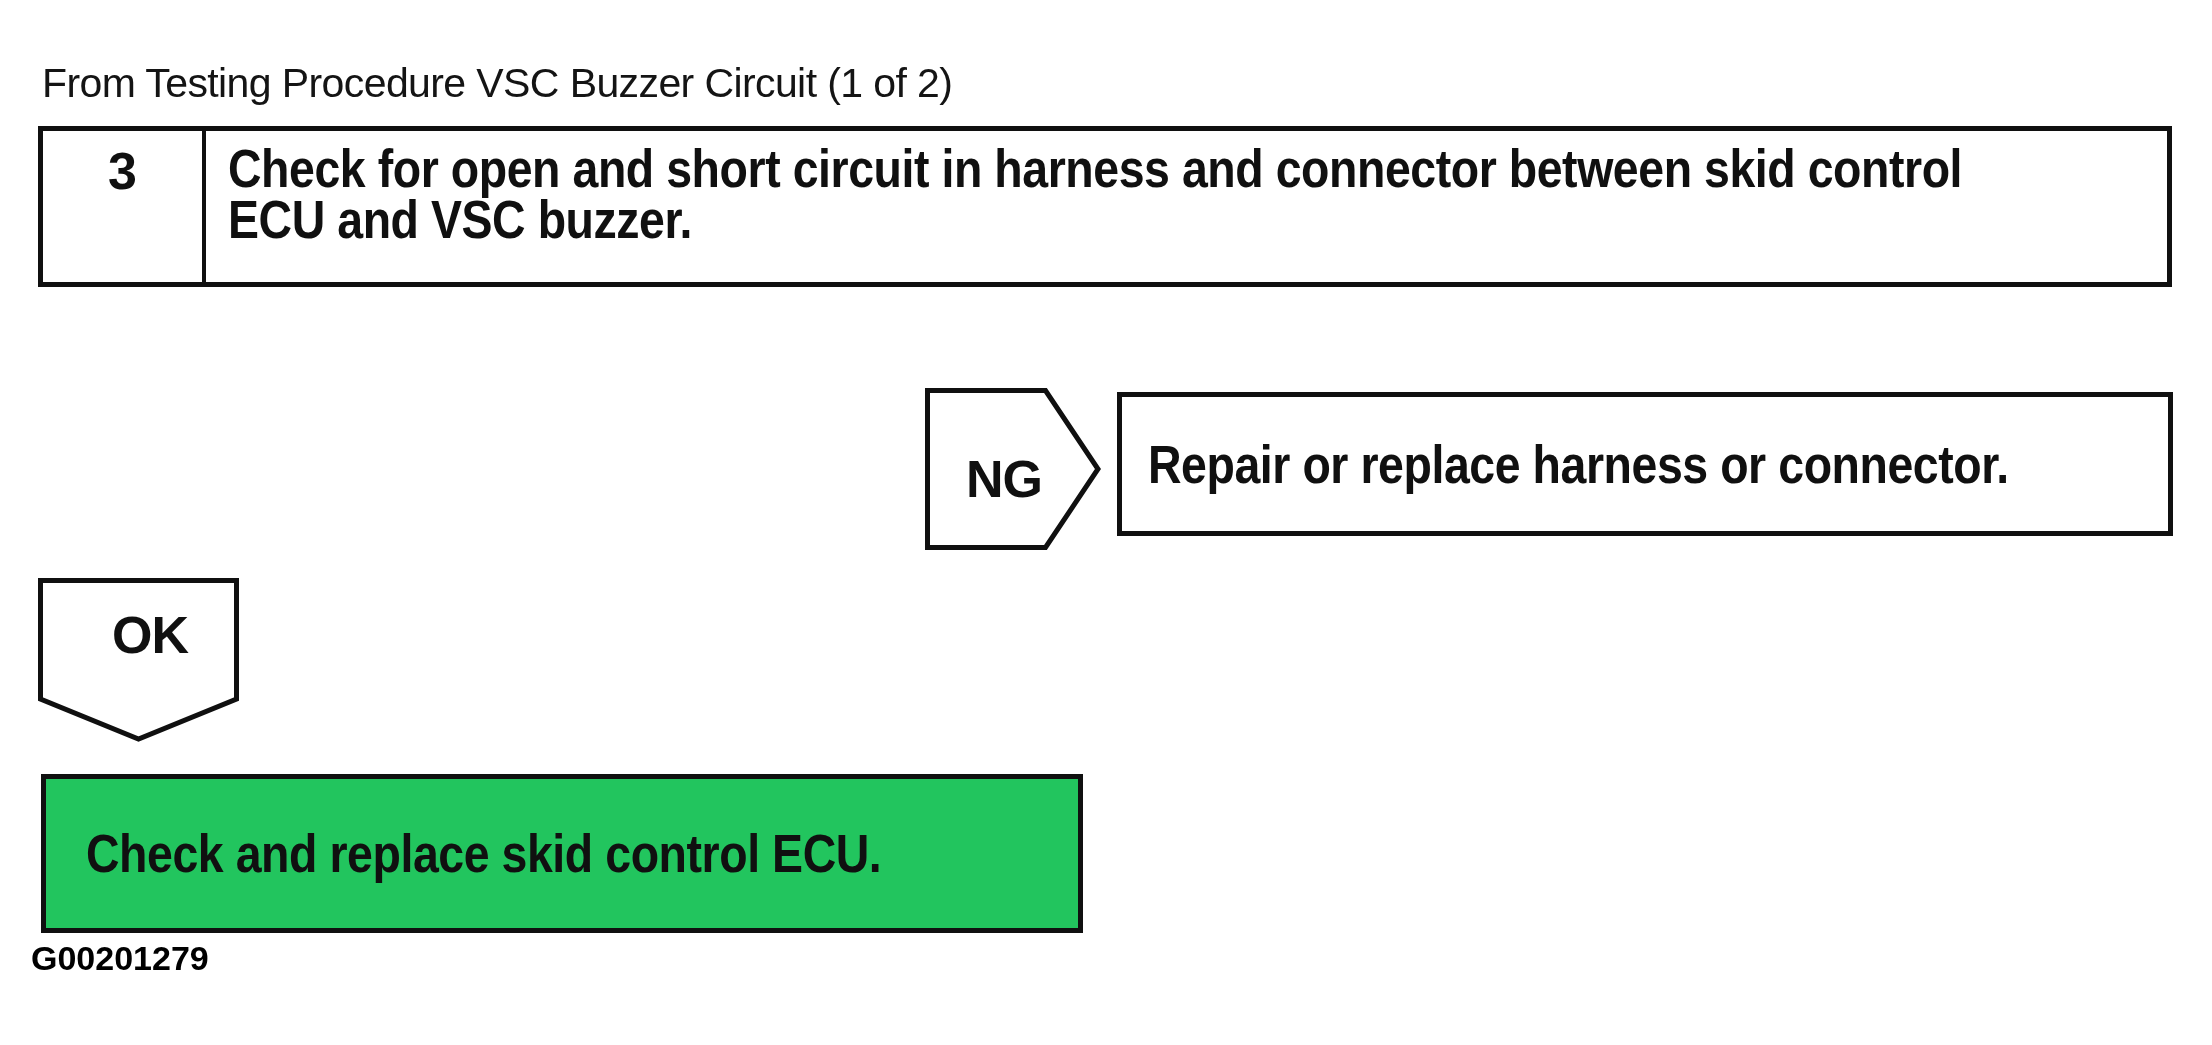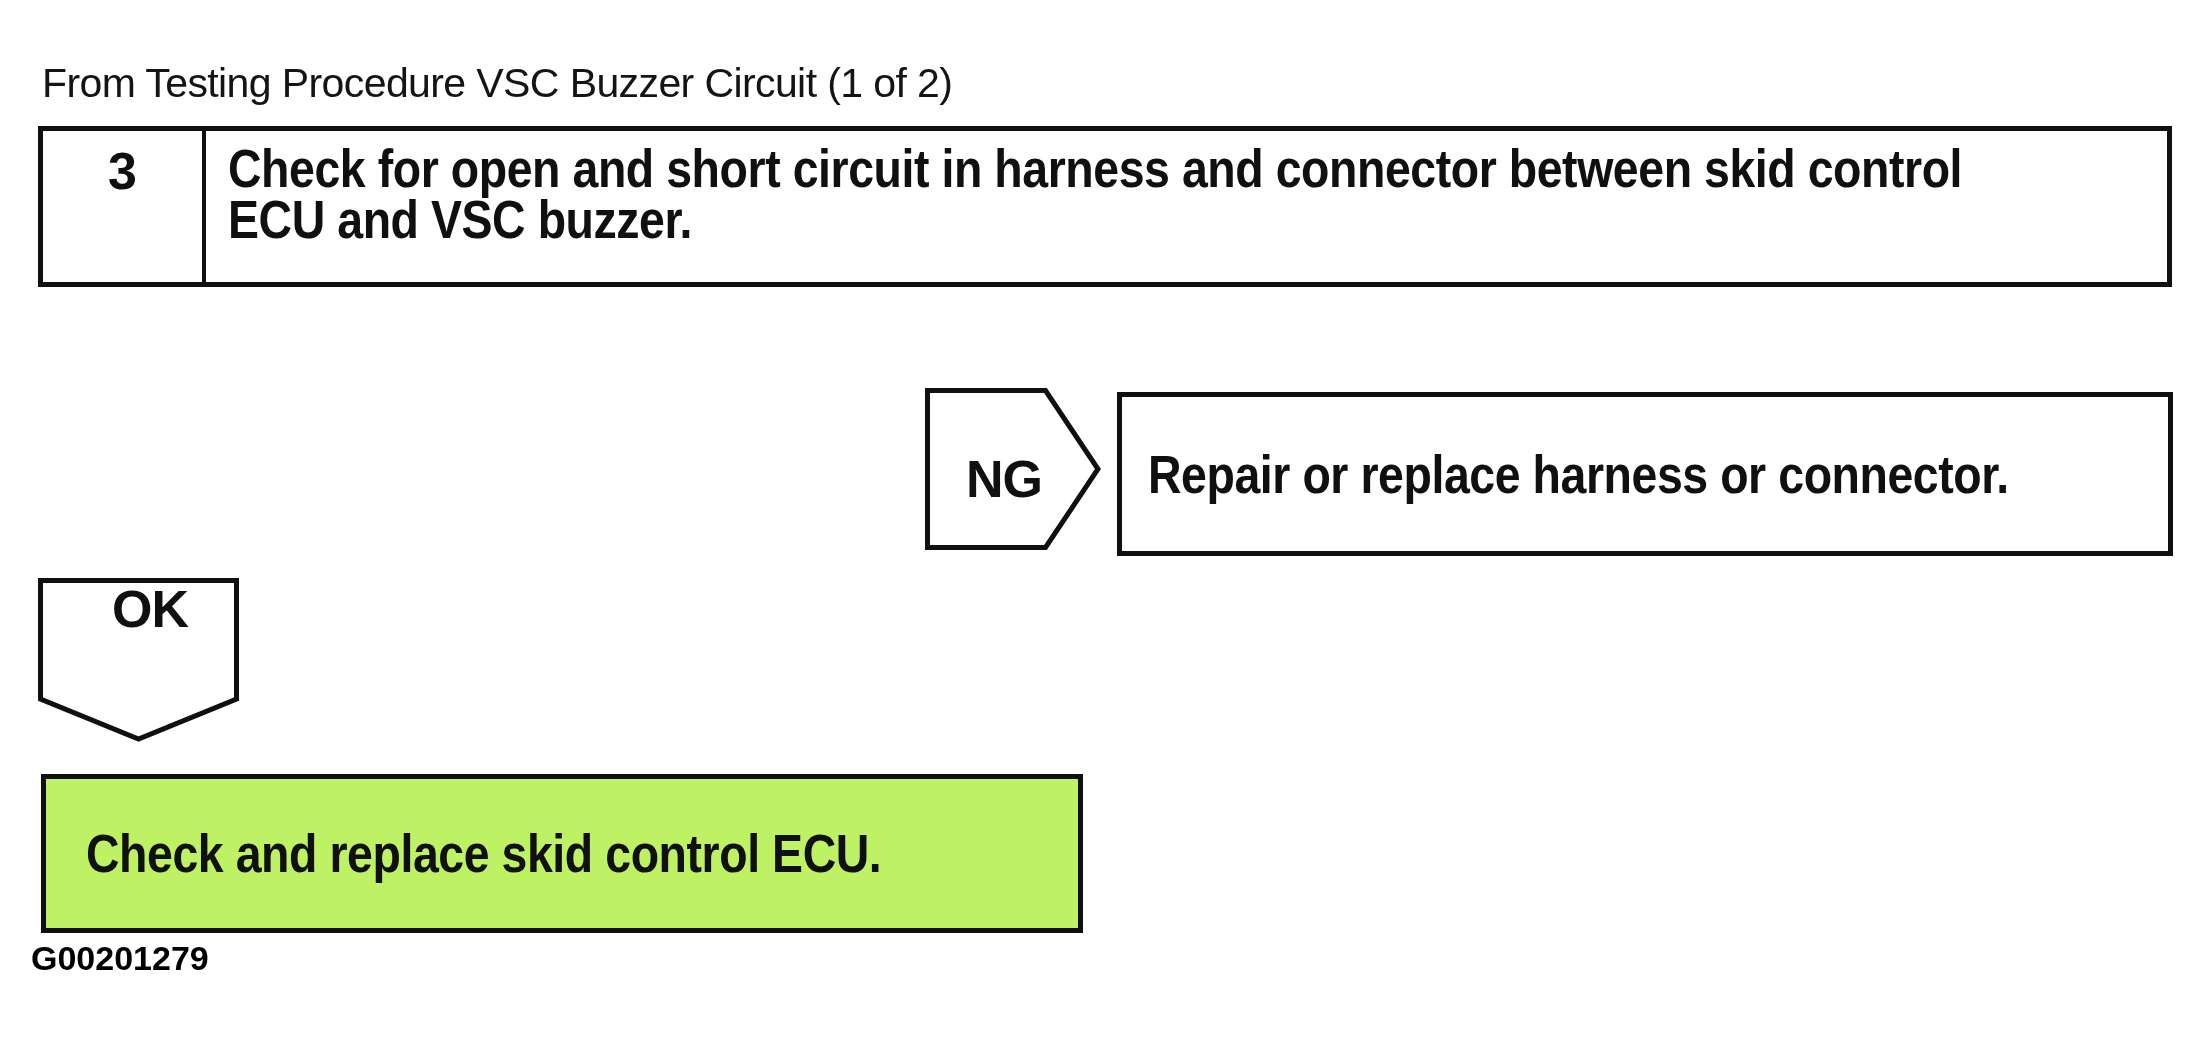--- a/index.html
+++ b/index.html
@@ -95,58 +95,58 @@
   .ok-arrow-svg {
     position: absolute;
     left: 38px;
     top: 578px;
     width: 201px;
     height: 164px;
   }
   .ok-label {
     position: absolute;
     left: 38px;
-    top: 548px;
+    top: 574px;
     width: 224px;
     height: 122px;
     display: flex;
     align-items: center;
     justify-content: center;
     font-size: 52px;
     font-weight: 700;
     letter-spacing: -1px;
   }
 
   
   .ng-box {
     position: absolute;
     left: 1117px;
     top: 392px;
     width: 1056px;
-    height: 164px;
+    height: 144px;
     border: 5px solid #101010;
     box-sizing: border-box;
     display: flex;
     align-items: center;
     padding-left: 26px;
     background: #ffffff;
     font-weight: 700;
   }
   .ok-box {
     position: absolute;
     left: 41px;
     top: 774px;
     width: 1042px;
     height: 159px;
     border: 5px solid #101010;
     box-sizing: border-box;
     display: flex;
     align-items: center;
     padding-left: 40px;
-    background: #bef264;
+    background: #22c55e;
     font-weight: 700;
   }
 
   
   .figure-id {
     position: absolute;
     left: 31px;
     top: 941px;
     font-size: 34px;
     line-height: 34px;

